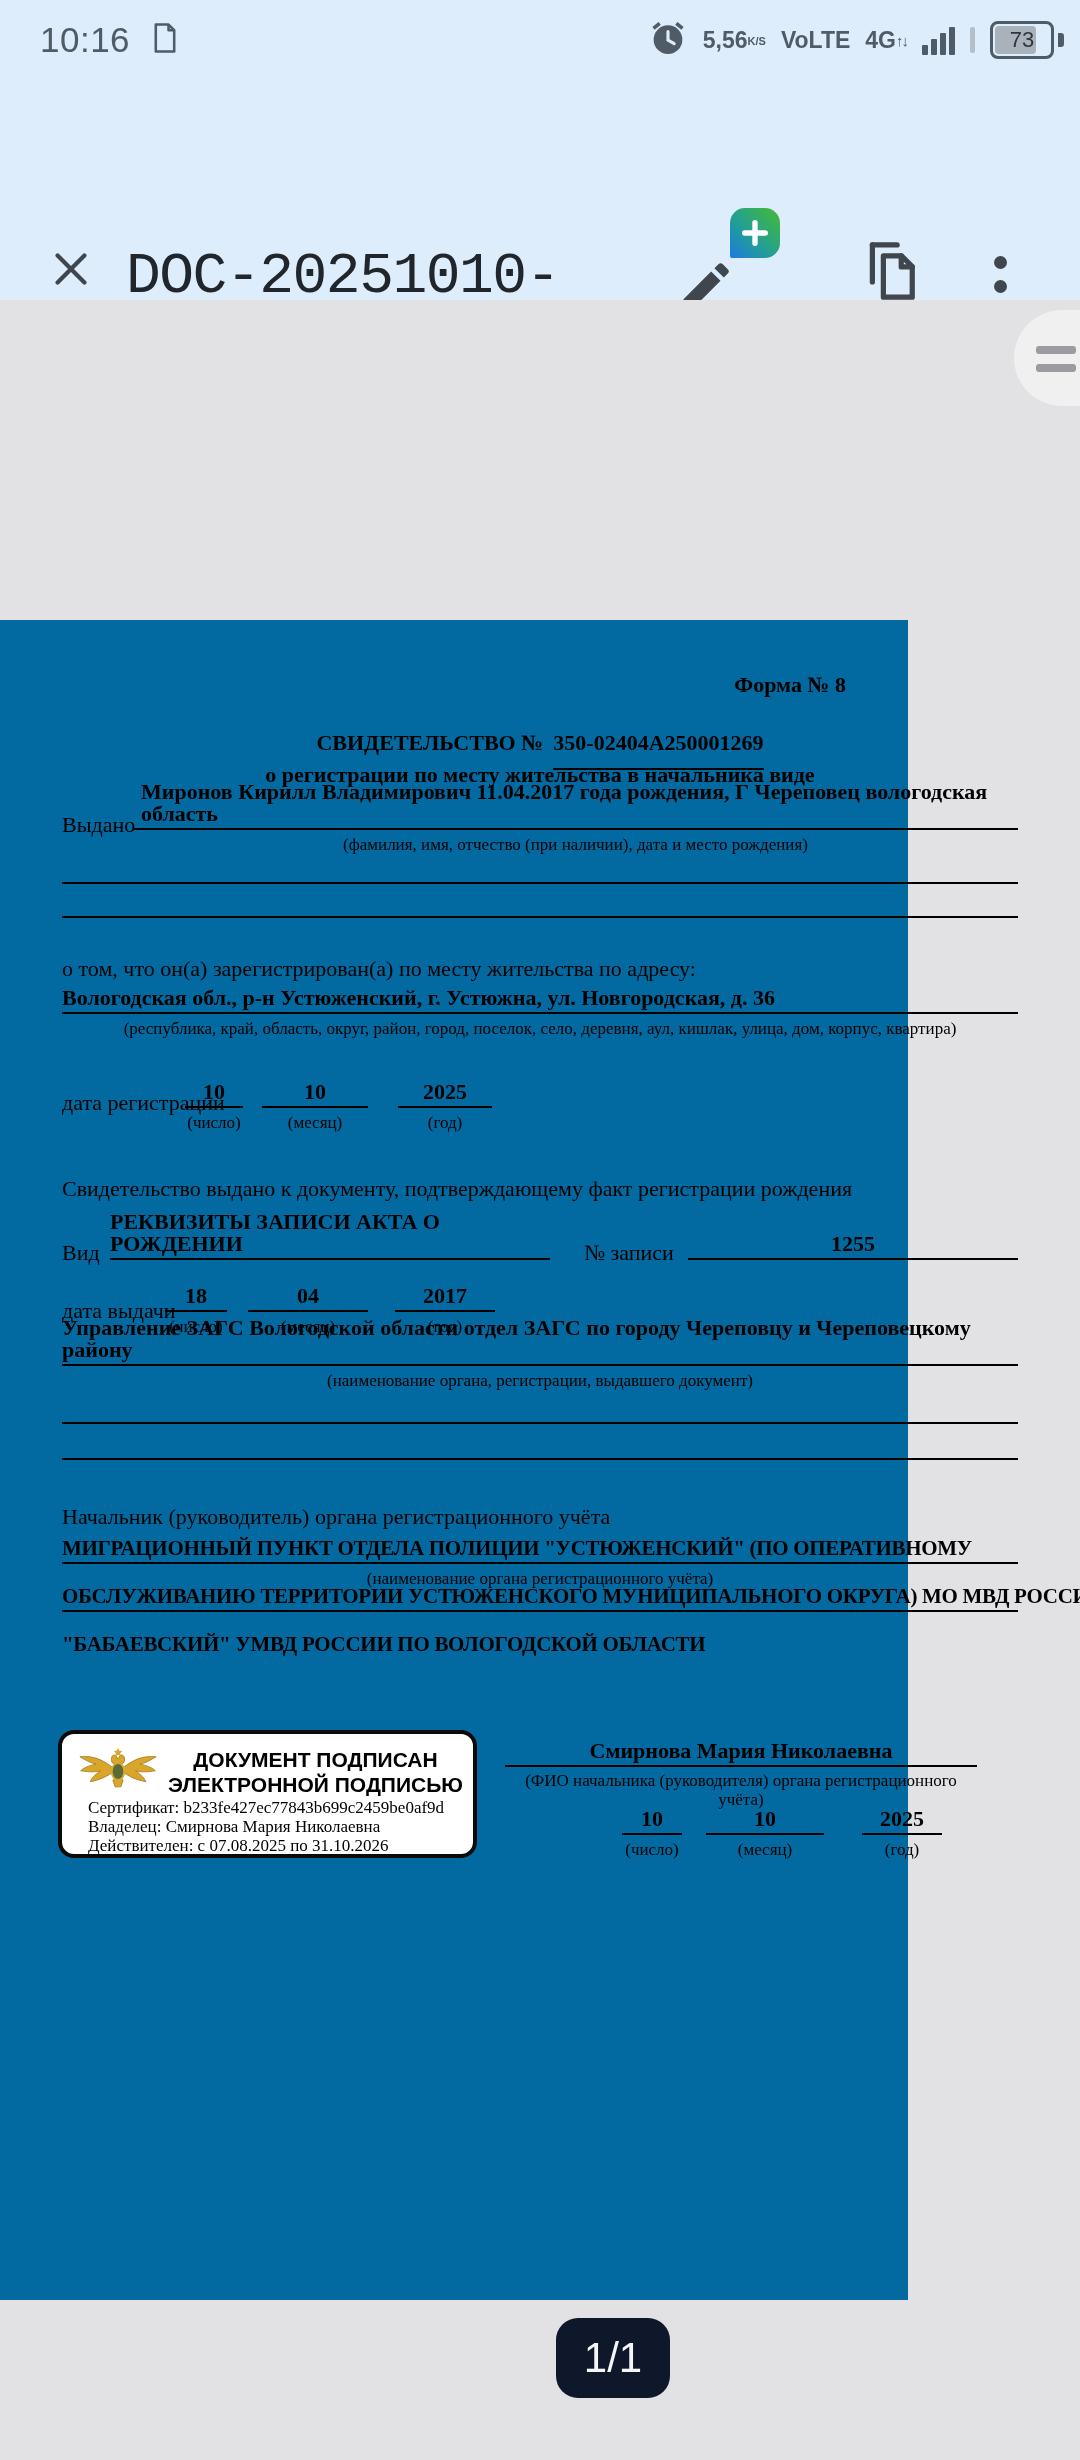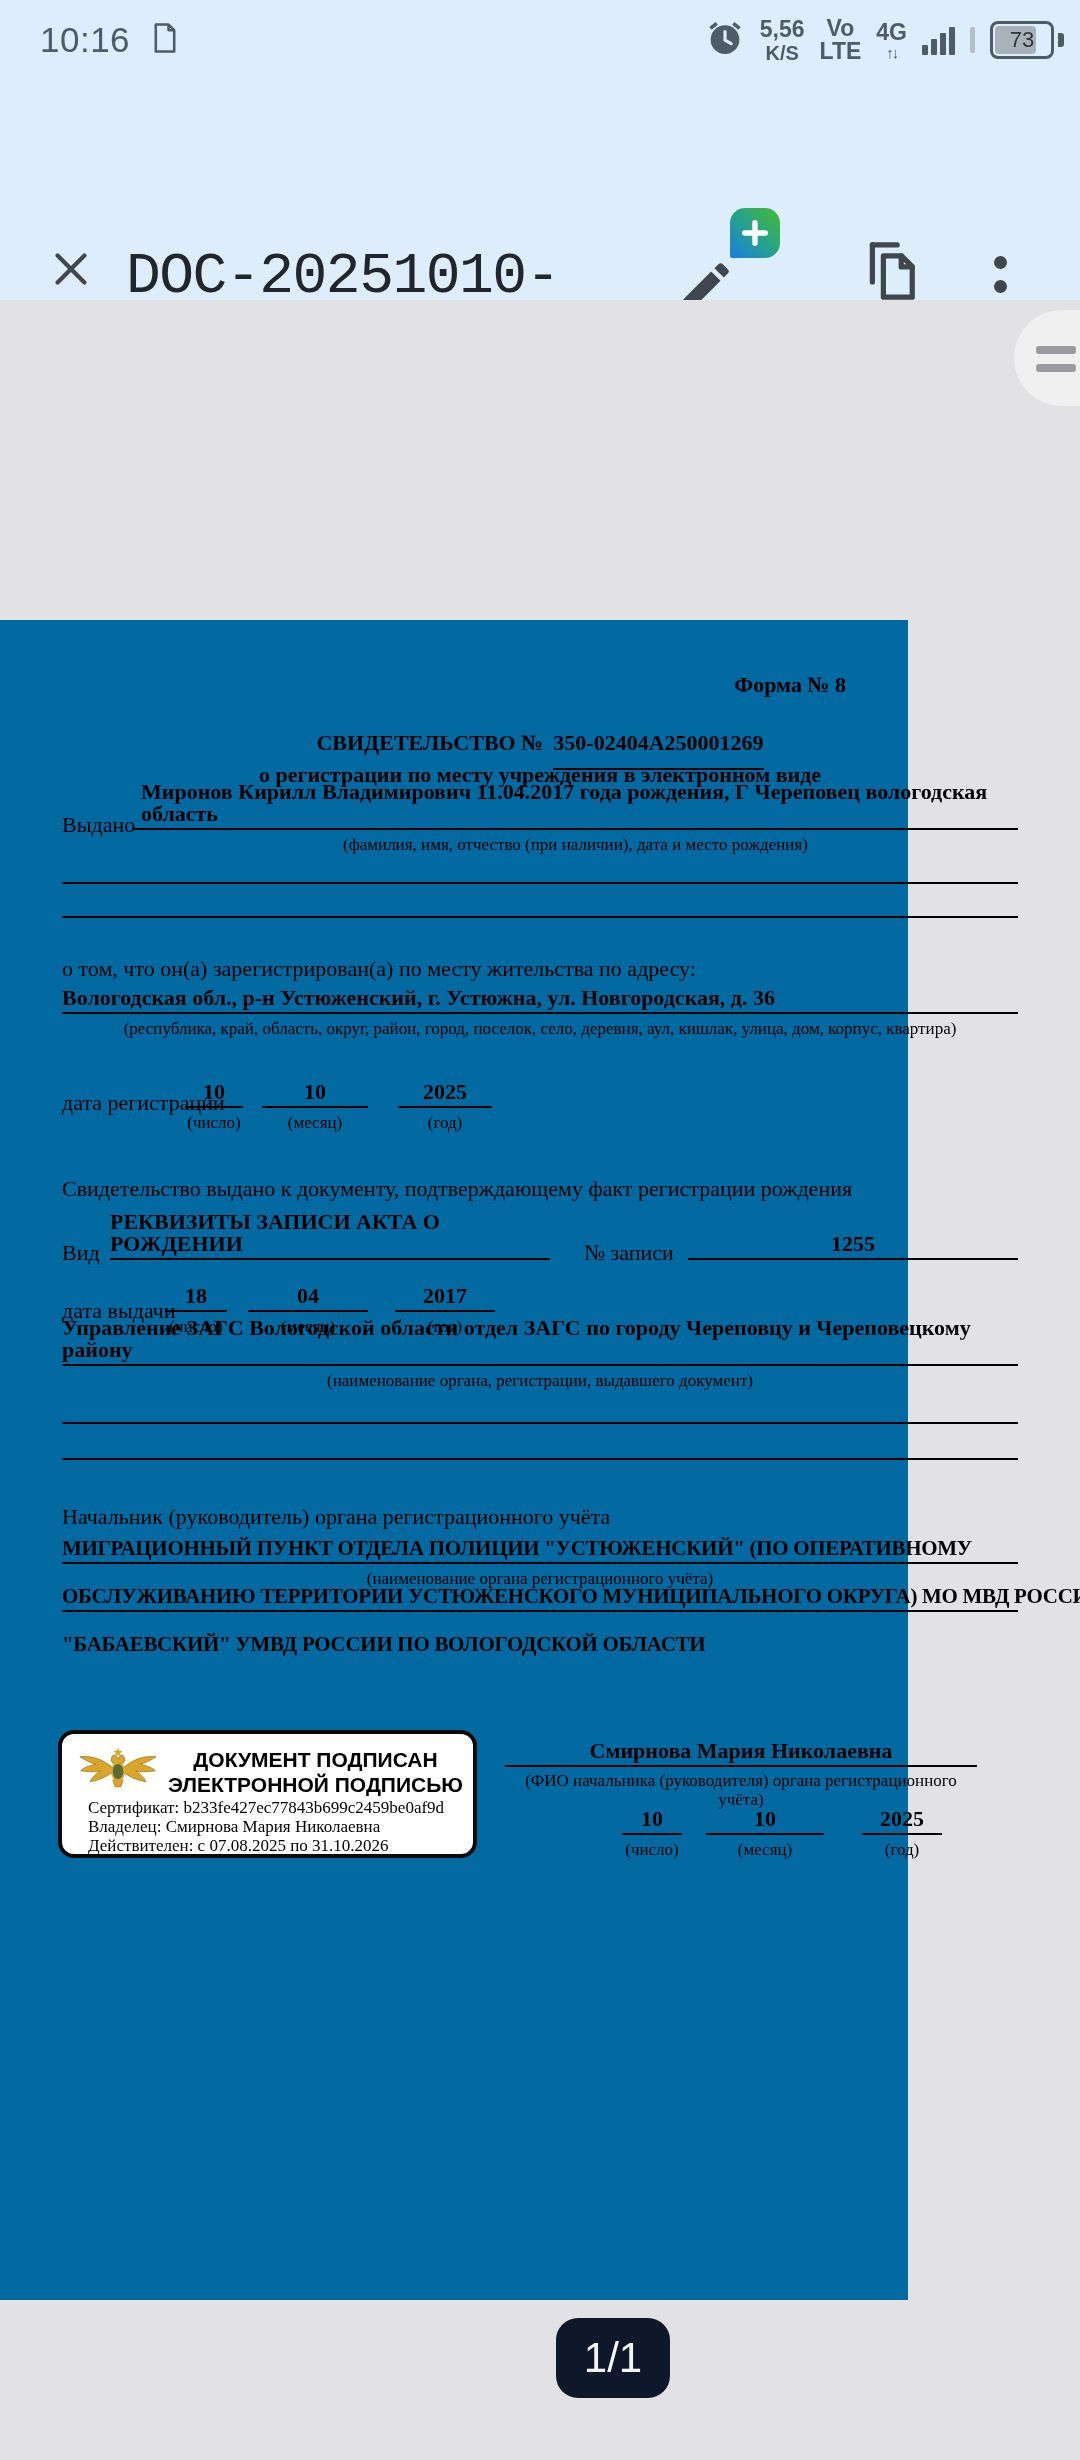--- a/index.html
+++ b/index.html
@@ -4,23 +4,23 @@
 <style>
   html,body{margin:0;padding:0;}
   body{width:1080px;height:2460px;position:relative;background:#e2e2e4;
        font-family:"Liberation Sans",sans-serif;overflow:hidden;}
 
   
   .statusbar{position:absolute;top:0;left:0;width:1080px;height:80px;background:#ddedfb;}
   .sb-left{position:absolute;left:40px;top:0;height:80px;display:flex;align-items:center;gap:18px;}
   .sb-time{font-size:35px;color:#4f5b66;letter-spacing:.5px;}
   .sb-right{position:absolute;right:16px;top:0;height:80px;display:flex;align-items:center;gap:15px;}
-  .stack{display:flex;flex-direction:column;align-items:center;line-height:1;color:#4f5b66;font-weight:bold;}
+  .stack{display:flex;flex-direction:row;align-items:center;line-height:1;color:#4f5b66;font-weight:bold;}
   .stack .t1{font-size:23px;}
-  .stack .t2{font-size:20px;margin-top:2px;}
+  .stack .t2{font-size:11px;margin-top:2px;}
   .net-arrows{font-size:15px;letter-spacing:-2px;margin-top:1px;font-weight:bold;color:#4f5b66;}
   .sigbars{display:flex;align-items:flex-end;gap:3px;height:30px;}
   .sigbars i{display:block;width:6px;background:#4f5b66;border-radius:1px;}
   .sim2{width:5px;height:26px;background:#b6bfc8;border-radius:2px;}
   .battery{position:relative;width:58px;height:32px;border:3px solid #4f5b66;border-radius:8px;}
   .batt-fill{position:absolute;left:2px;top:2px;bottom:2px;width:70%;background:#a9b2ba;border-radius:4px;}
   .batt-num{position:absolute;inset:0;display:flex;align-items:center;justify-content:center;
             font-size:22px;color:#2e363d;}
   .batt-nub{width:6px;height:14px;background:#4f5b66;border-radius:0 3px 3px 0;margin-left:-11px;}
 
@@ -166,21 +166,21 @@
     <i class="b2"></i>
   </div>
 
   <div class="doc">
 
     <div class="txt b" style="right:62px;top:52px;">Форма № 8</div>
 
     <div class="txt b ctr" style="left:0;width:1080px;top:110px;">
       <span>СВИДЕТЕЛЬСТВО №</span><span class="uline">350-02404A250001269</span>
     </div>
-    <div class="txt b ctr" style="left:0;width:1080px;top:142px;">о регистрации по месту учреждения в электронном виде</div>
+    <div class="txt b ctr" style="left:0;width:1080px;top:142px;">о регистрации по месту жительства в начальника виде</div>
 
     <div class="txt" style="left:62px;top:192px;">Выдано</div>
     <div class="fld left" style="left:133px;width:885px;top:180px;height:30px;padding-left:8px;">
       <span>Миронов Кирилл Владимирович 11.04.2017 года рождения, Г Череповец вологодская область</span>
     </div>
     <div class="cap" style="left:133px;width:885px;top:216px;">(фамилия, имя, отчество (при наличии), дата и место рождения)</div>
 
     <div class="rule" style="left:62px;width:956px;top:262px;"></div>
     <div class="rule" style="left:62px;width:956px;top:296px;"></div>
 

